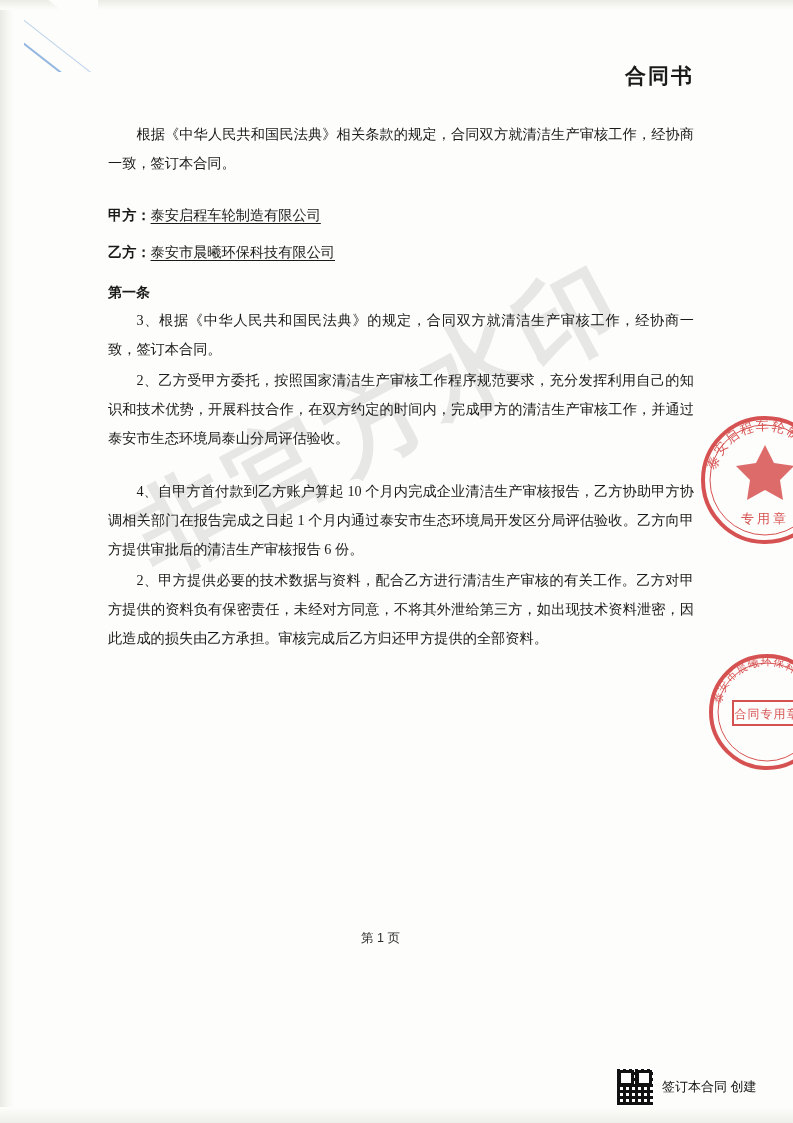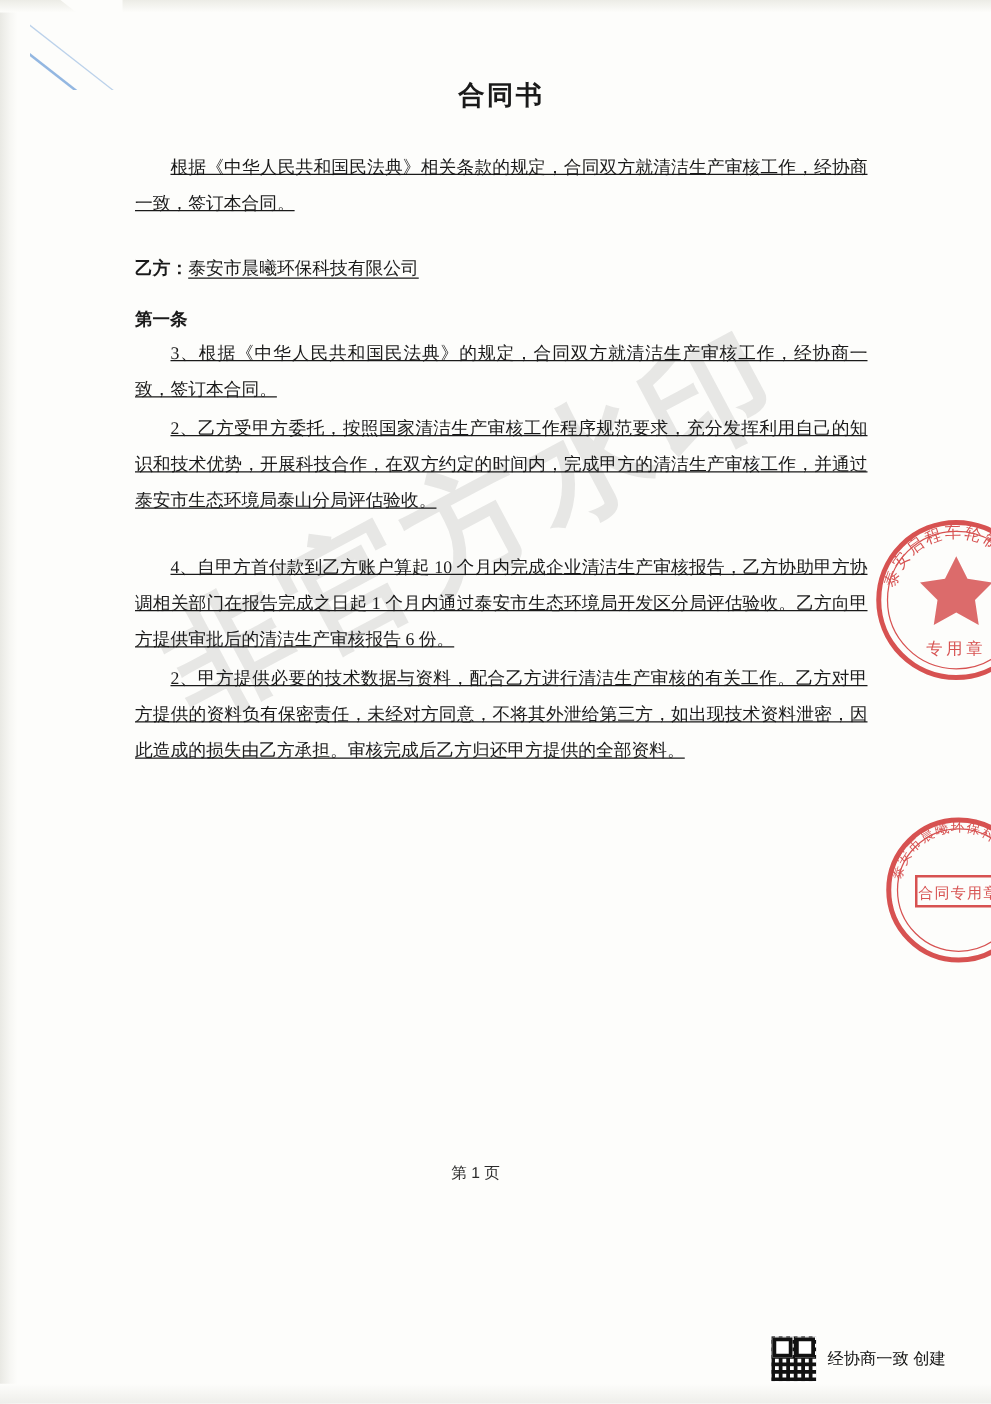--- a/index.html
+++ b/index.html
@@ -75,36 +75,35 @@
 
   
   .content {
     position: absolute;
     left: 108px;
     top: 62px;
     width: 586px;
   }
 
   .doc-title {
-    text-align: center;
+    text-align: right;
     font-size: 21px;
     font-weight: bold;
     letter-spacing: 2px;
     margin: 0 0 30px 0;
     font-family: "Liberation Sans", "DejaVu Sans", sans-serif;
   }
 
   p.para {
     margin: 0 0 2px 0;
     font-size: 14.2px;
     line-height: 29px;
     text-align: justify;
     text-justify: inter-ideograph;
     text-indent: 2em;
-    text-decoration: underline;
   }
 
   .party-line {
     font-size: 14.2px;
     line-height: 31px;
     margin: 6px 0 0 0;
     font-weight: bold;
     font-family: "Liberation Sans", "DejaVu Sans", sans-serif;
   }
   .party-line .name {
@@ -252,34 +251,37 @@
   </div>
 
   <div class="content">
 
     <h1 class="doc-title">合同书</h1>
 
     <p class="para">根据《中华人民共和国民法典》相关条款的规定，合同双方就清洁生产审核工作，经协商一致，签订本合同。</p>
 
     <div class="spacer-sm"></div>
 
+    <p class="party-line">
+      <span>甲方：</span><span class="name">泰安启程车轮制造有限公司</span>
+    </p>
 
     <p class="party-line">
       <span>乙方：</span><span class="name">泰安市晨曦环保科技有限公司</span>
     </p>
 
     <h2 class="clause-head">第一条</h2>
     <p class="para">3、根据《中华人民共和国民法典》的规定，合同双方就清洁生产审核工作，经协商一致，签订本合同。</p>
     <p class="para">2、乙方受甲方委托，按照国家清洁生产审核工作程序规范要求，充分发挥利用自己的知识和技术优势，开展科技合作，在双方约定的时间内，完成甲方的清洁生产审核工作，并通过泰安市生态环境局泰山分局评估验收。</p>
 
     <div class="spacer-md"></div>
 
     <p class="para">4、自甲方首付款到乙方账户算起 10 个月内完成企业清洁生产审核报告，乙方协助甲方协调相关部门在报告完成之日起 1 个月内通过泰安市生态环境局开发区分局评估验收。乙方向甲方提供审批后的清洁生产审核报告 6 份。</p>
     <p class="para">2、甲方提供必要的技术数据与资料，配合乙方进行清洁生产审核的有关工作。乙方对甲方提供的资料负有保密责任，未经对方同意，不将其外泄给第三方，如出现技术资料泄密，因此造成的损失由乙方承担。审核完成后乙方归还甲方提供的全部资料。</p>
   </div>
 
   <div class="page-number">第 1 页</div>
 
   <div class="footer">
     <div class="qr"></div>
-    <div class="footer-caption">经协商一致  创建</div>
+    <div class="footer-caption">签订本合同  创建</div>
   </div>
 </div>
 
 </body></html>

